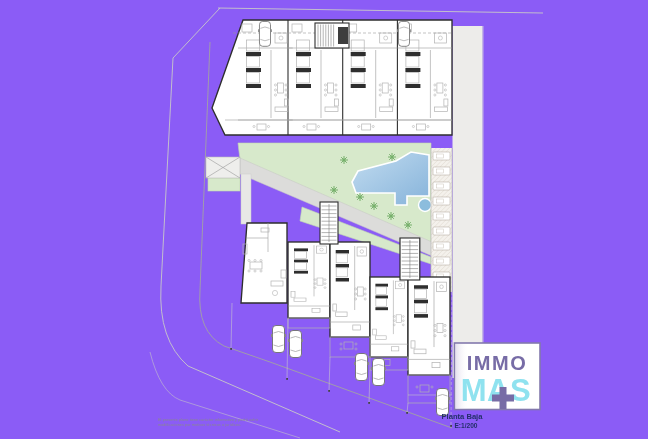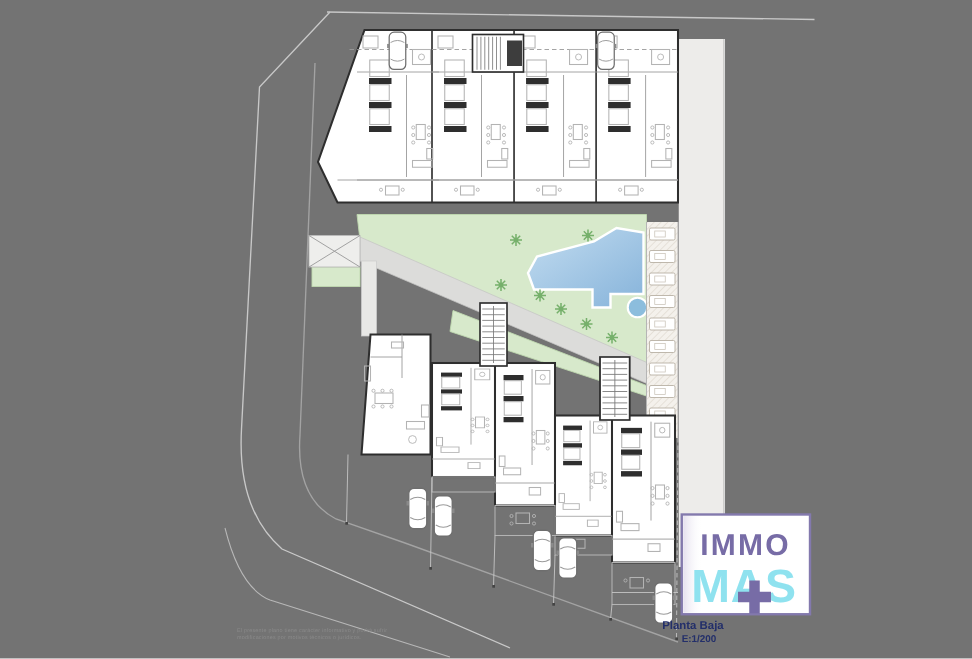--- a/index.html
+++ b/index.html
@@ -1,16 +1,16 @@
 <!DOCTYPE html>
 <html style="--wall: #2e2e2e; --light_line: #9a9a9a; --furniture: #b3b3b3; --street: #c8c8c8; --boundary: #a3a3a3; --sidewalk: #edecea; --lawn: #d7e9cb; --lawn_edge: #bfd9b0; --tree: #76b06b; --pool_light: #c2dcf0; --pool_dark: #86b3da; --pool_spa: #8cbddd; --walkway: #dcdcda; --hatch_bg: #f4f1ec; --hatch_line: #d8d1c6; --logo_purple: #776ca6; --logo_cyan: #8fe2ef; --logo_border: #8379ad; --title_navy: #232f6a; --disclaimer_gray: #8a8a8a;"><head>
 <meta charset="utf-8">
 <style>
   html,body{margin:0;padding:0;background:#fff;}
-  #stage{position:relative;width:648px;height:439px;background:#737373;overflow:hidden;
+  #stage{position:relative;width:648px;height:439px;background:#8b5cf6;overflow:hidden;
          font-family:"Liberation Sans",sans-serif;}
   svg text{font-family:"Liberation Sans",sans-serif;}
 
   .street{fill:none;stroke:var(--street);stroke-width:.9;}
   .street2{fill:none;stroke:var(--street);stroke-width:.7;opacity:.8;}
   .boundary{fill:none;stroke:var(--boundary);stroke-width:.9;}
   .faint{fill:none;stroke:#cccccc;stroke-width:.55;}
   .dashedln{stroke-dasharray:3 2;}
   .sidewalk{fill:var(--sidewalk);}
   .lawn{fill:var(--lawn);stroke:var(--lawn_edge);stroke-width:.6;}

